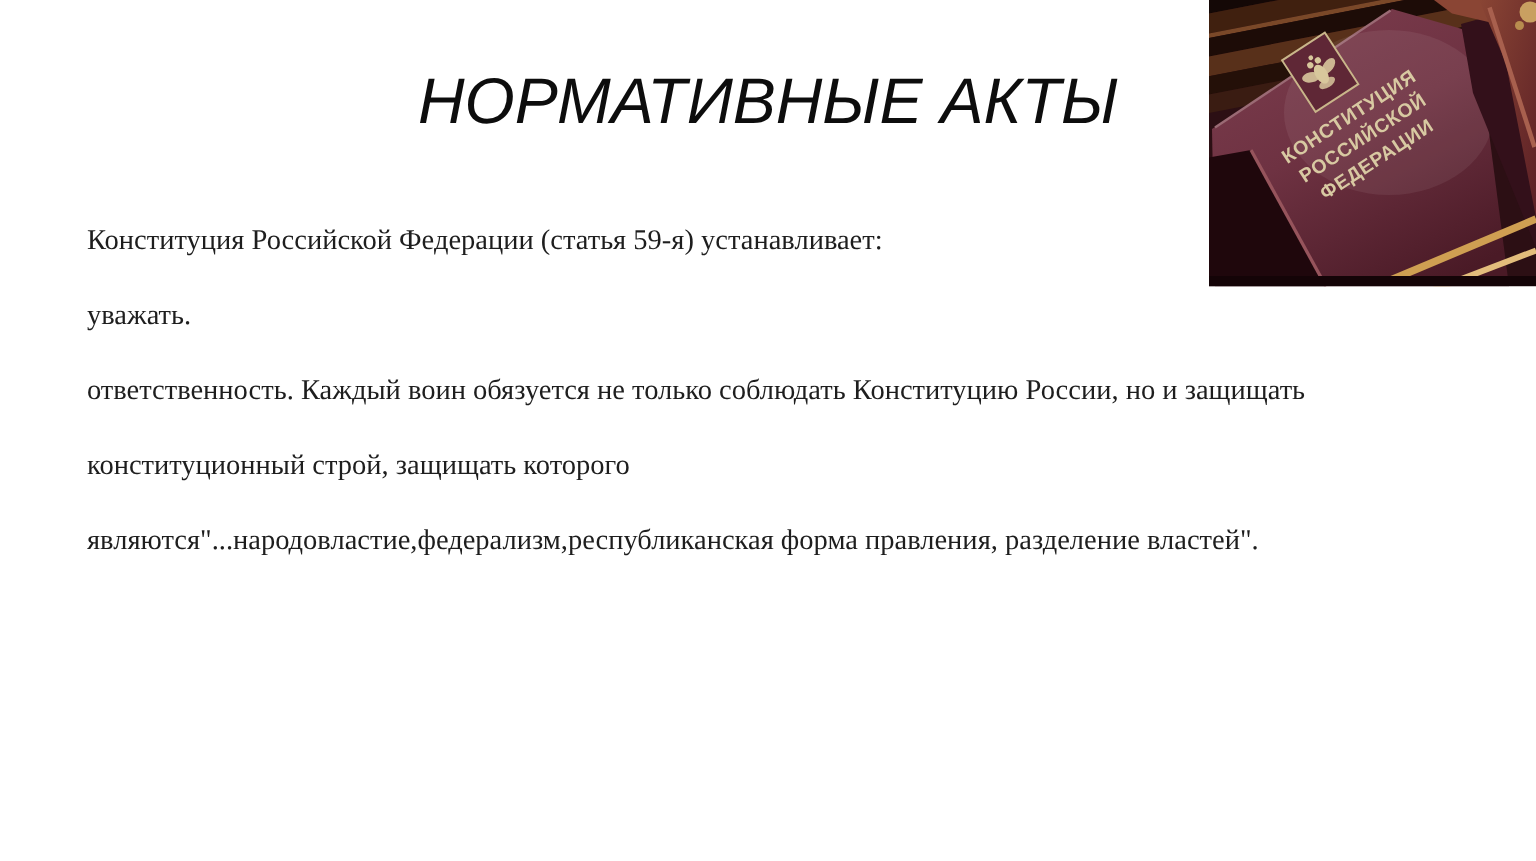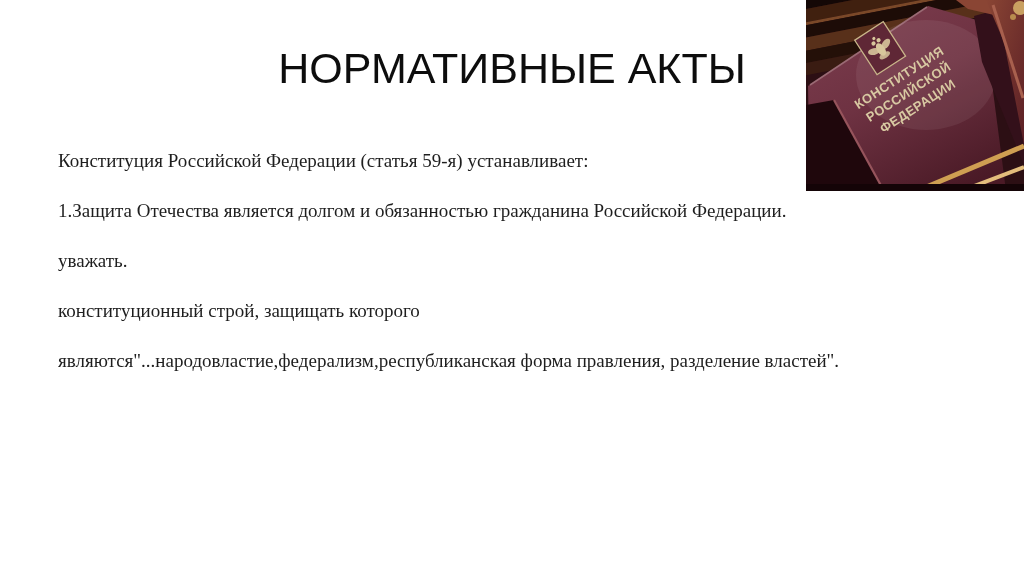--- a/index.html
+++ b/index.html
@@ -16,20 +16,21 @@
     top: 44px;
     left: 0;
     width: 1024px;
     text-align: center;
     font-family: "Liberation Sans", sans-serif;
     font-size: 43px;
     font-weight: 400;
     letter-spacing: 0px;
     color: #0d0d0d;
     white-space: nowrap;
+    font-style: italic;
   }
   .body-text {
     position: absolute;
     top: 130px;
     left: 58px;
     width: 960px;
     color: #1e1e1e;
   }
   .body-line {
     font-family: "Liberation Serif", serif;
@@ -57,22 +58,22 @@
 </style>
 </head>
 <body>
 
 <div id="slide">
 
   <div class="slide-title">НОРМАТИВНЫЕ АКТЫ</div>
 
   <div class="body-text">
     <div class="body-line">Конституция Российской Федерации (статья 59-я) устанавливает:</div>
-    <div class="body-line">1.Защита Отечества является долгом и обязанностью гражданина Российской Федерации.</div>
     <div class="body-line">уважать.</div>
+    <div class="body-line">ответственность. Каждый воин обязуется не только соблюдать Конституцию России, но и защищать</div>
     <div class="body-line">конституционный строй, защищать которого</div>
     <div class="body-line">являются"...народовластие,федерализм,республиканская форма правления, разделение властей".</div>
   </div>
 
   <div class="photo">
     <svg width="218" height="191" viewBox="0 0 218 191" xmlns="http://www.w3.org/2000/svg">
       <defs>
         <linearGradient id="coverGrad" x1="0.2" y1="0" x2="0.75" y2="1">
           <stop offset="0" stop-color="#7b3c4d"></stop>
           <stop offset="0.45" stop-color="#6e3242"></stop>

